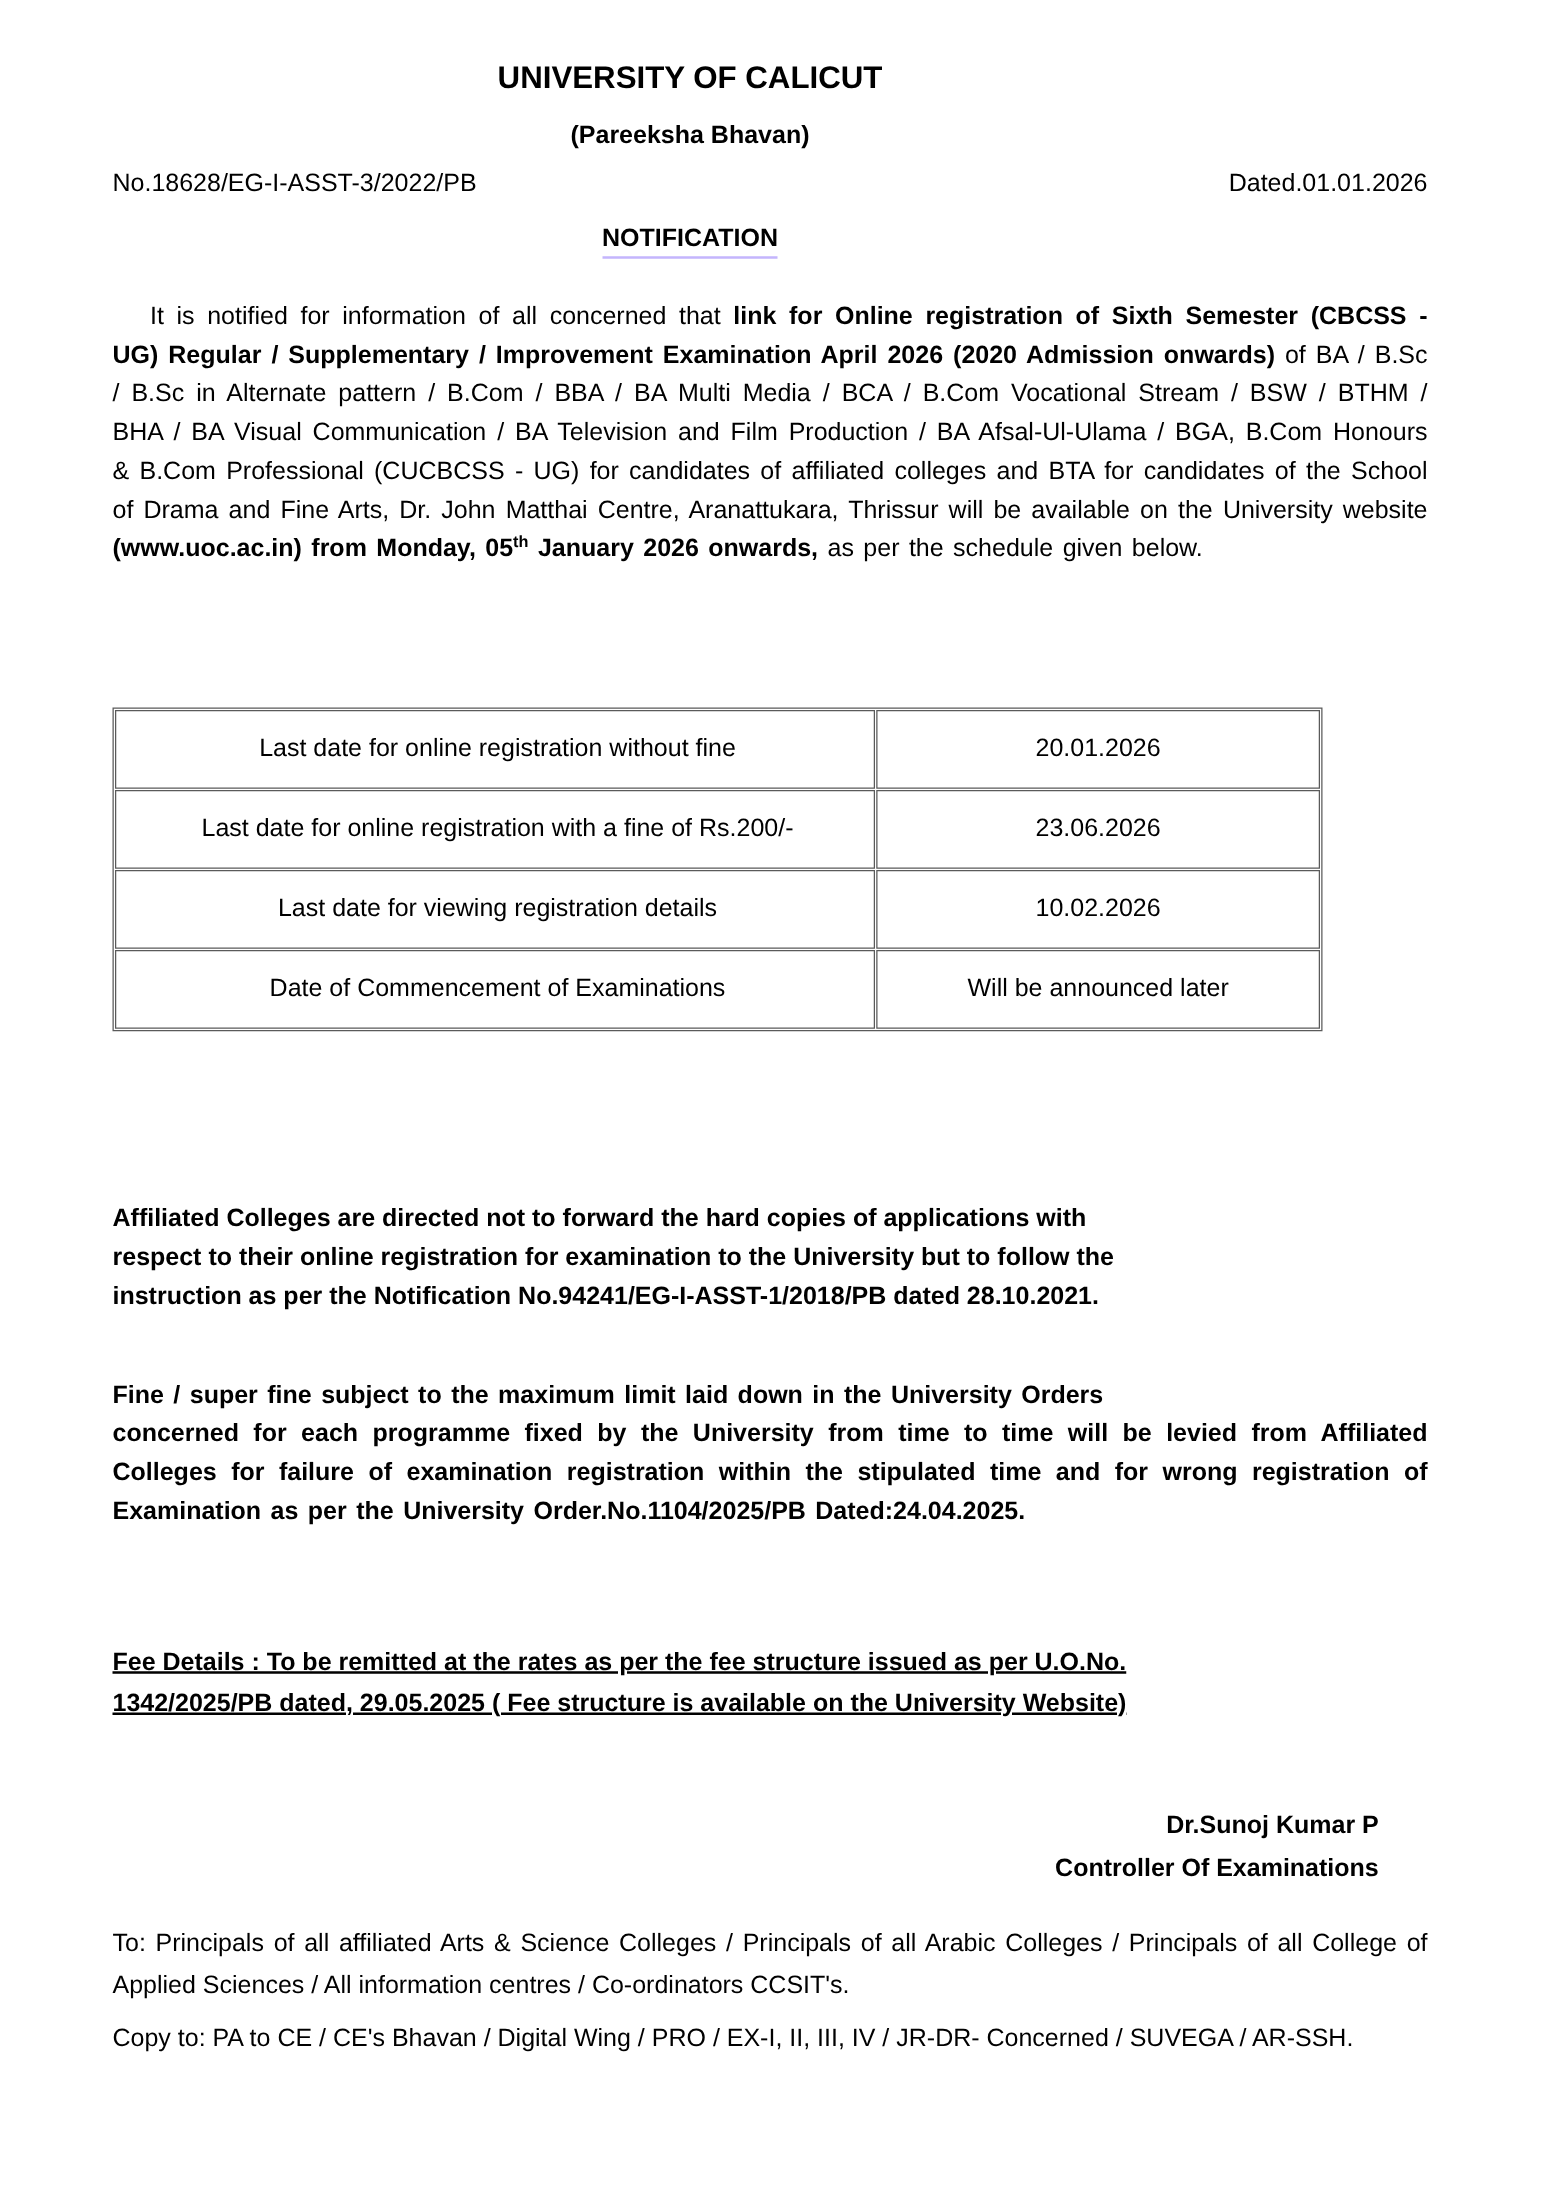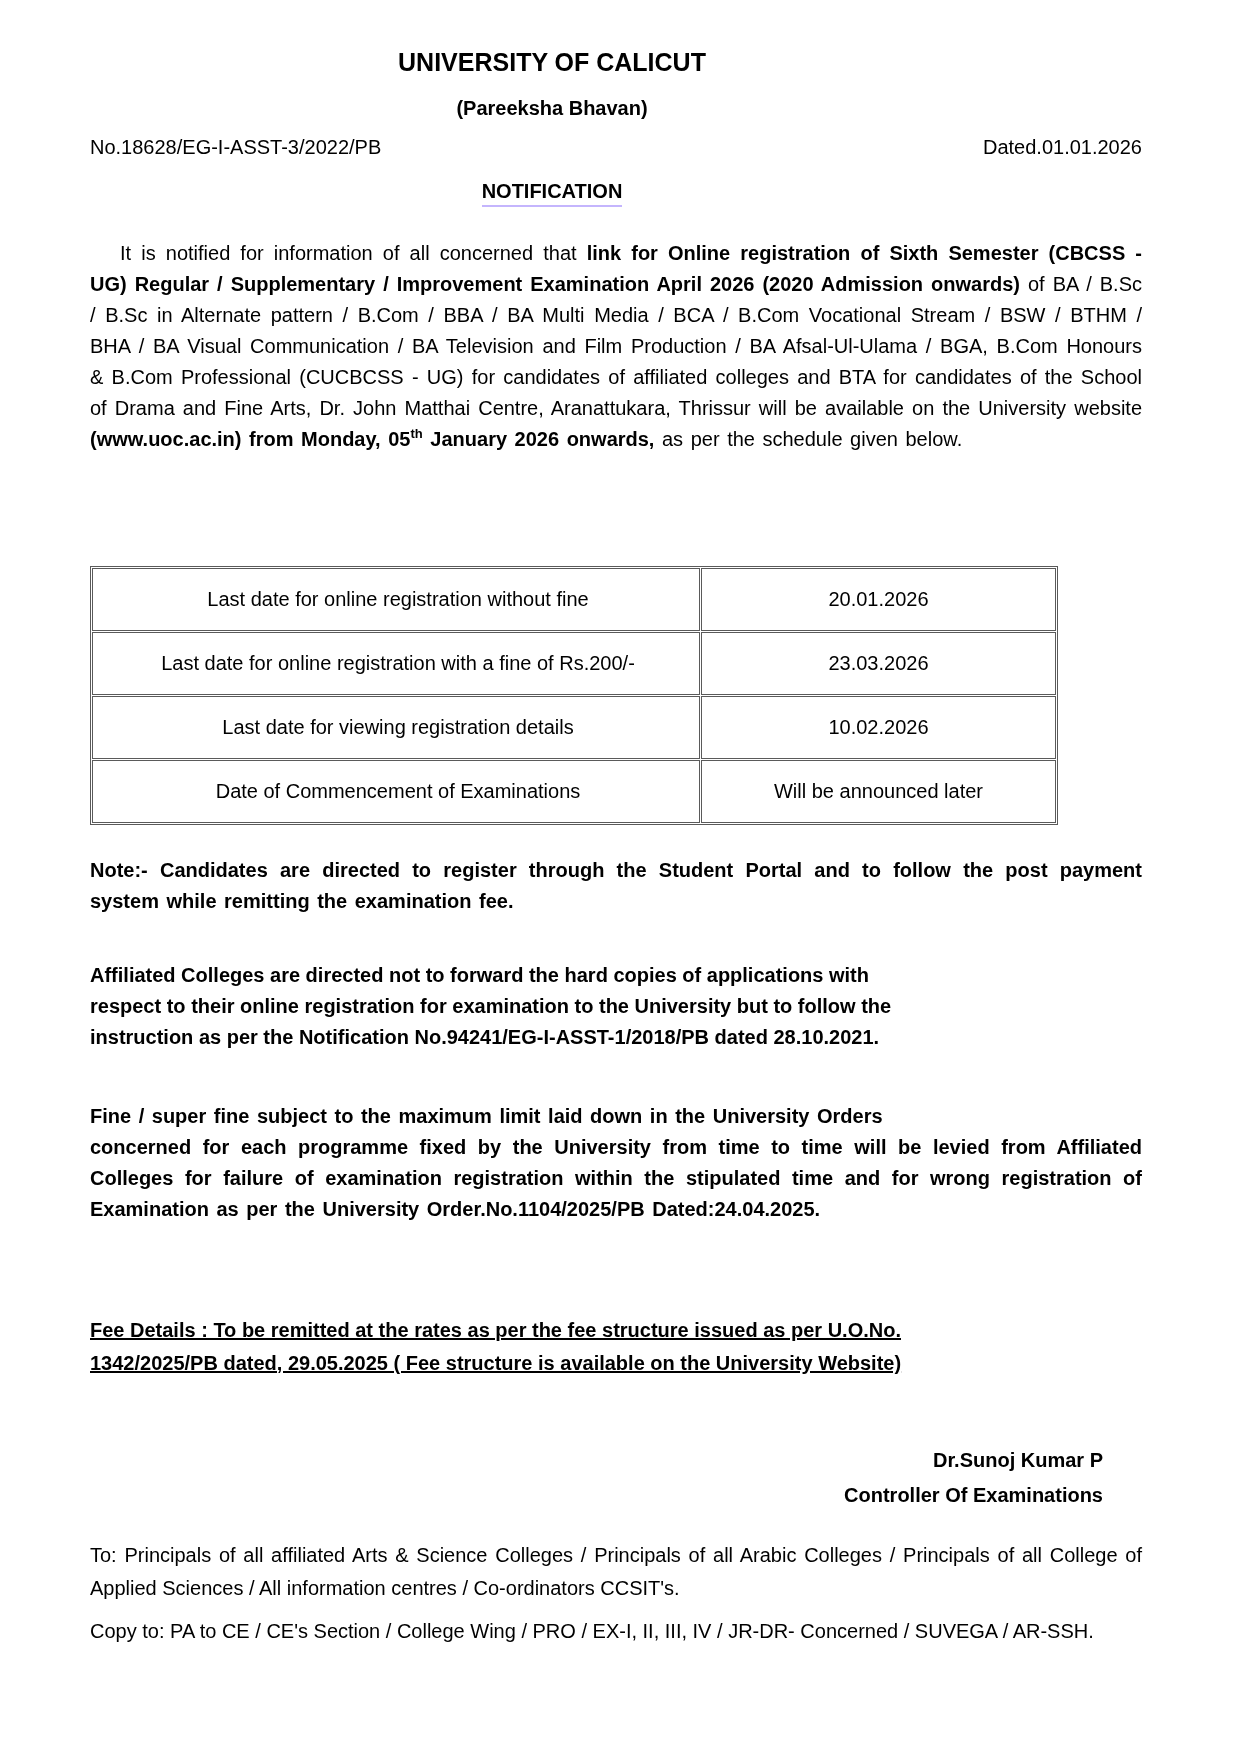--- a/index.html
+++ b/index.html
@@ -69,34 +69,33 @@
   <p class="abs intro"><span>It is notified for information of all concerned that </span><b>link for Online registration of Sixth Semester (CBCSS - UG) Regular / Supplementary / Improvement Examination April 2026 (2020 Admission onwards)</b><span> of BA / B.Sc / B.Sc in Alternate pattern / B.Com / BBA / BA Multi Media / BCA / B.Com Vocational Stream / BSW / BTHM / BHA / BA Visual Communication / BA Television and Film Production / BA Afsal-Ul-Ulama / BGA, B.Com Honours &amp; B.Com Professional (CUCBCSS - UG) for candidates of affiliated colleges and BTA for candidates of the School of Drama and Fine Arts, Dr. John Matthai Centre, Aranattukara, Thrissur will be available on the University website </span><b>(www.uoc.ac.in) from Monday, 05</b><sup>th</sup><b> January 2026 onwards,</b><span> as per the schedule given below.</span></p>
 
   <table class="sched">
     <tbody>
       <tr>
         <td class="c1">Last date for online registration without fine</td>
         <td class="c2">20.01.2026</td>
       </tr>
       <tr>
         <td class="c1">Last date for online registration with a fine of Rs.200/-</td>
-        <td class="c2">23.03.2026</td>
+        <td class="c2">23.06.2026</td>
       </tr>
       <tr>
         <td class="c1">Last date for viewing registration details</td>
         <td class="c2">10.02.2026</td>
       </tr>
       <tr>
         <td class="c1">Date of Commencement of Examinations</td>
         <td class="c2">Will be announced later</td>
       </tr>
     </tbody>
   </table>
 
-  <p class="abs bold-par note-par">Note:- Candidates are directed to register through the Student Portal and to follow the post payment system while remitting the examination fee.</p>
 
   <p class="abs bold-par affiliated-par">
     <span>Affiliated Colleges are directed not to forward the hard copies of applications with</span><br>
     <span>respect to their online registration for examination to the University but to follow the</span><br>
     <span>instruction as per the Notification No.94241/EG-I-ASST-1/2018/PB dated 28.10.2021.</span>
   </p>
 
   <p class="abs bold-par fine-par">
     <span>Fine / super fine subject to the maximum limit laid down in the University Orders</span><br>
     <span>concerned for each programme fixed by the University from time to time will be levied from Affiliated Colleges for failure of examination registration within the stipulated time and for wrong registration of Examination as per the University Order.No.1104/2025/PB Dated:24.04.2025.</span>
@@ -107,15 +106,15 @@
     <span>1342/2025/PB dated, 29.05.2025 ( Fee structure is available on the University Website)</span>
   </p>
 
   <div class="abs signature">
     <div>Dr.Sunoj Kumar P</div>
     <div>Controller Of Examinations</div>
   </div>
 
   <p class="abs to-par">To: Principals of all affiliated Arts &amp; Science Colleges / Principals of all Arabic Colleges / Principals of all College of Applied Sciences / All information centres / Co-ordinators CCSIT's.</p>
 
-  <p class="abs copy-par">Copy to: PA to CE / CE's Section / College Wing / PRO / EX-I, II, III, IV / JR-DR- Concerned / SUVEGA / AR-SSH.</p>
+  <p class="abs copy-par">Copy to: PA to CE / CE's Bhavan / Digital Wing / PRO / EX-I, II, III, IV / JR-DR- Concerned / SUVEGA / AR-SSH.</p>
 
 </div>
 
 </body></html>

